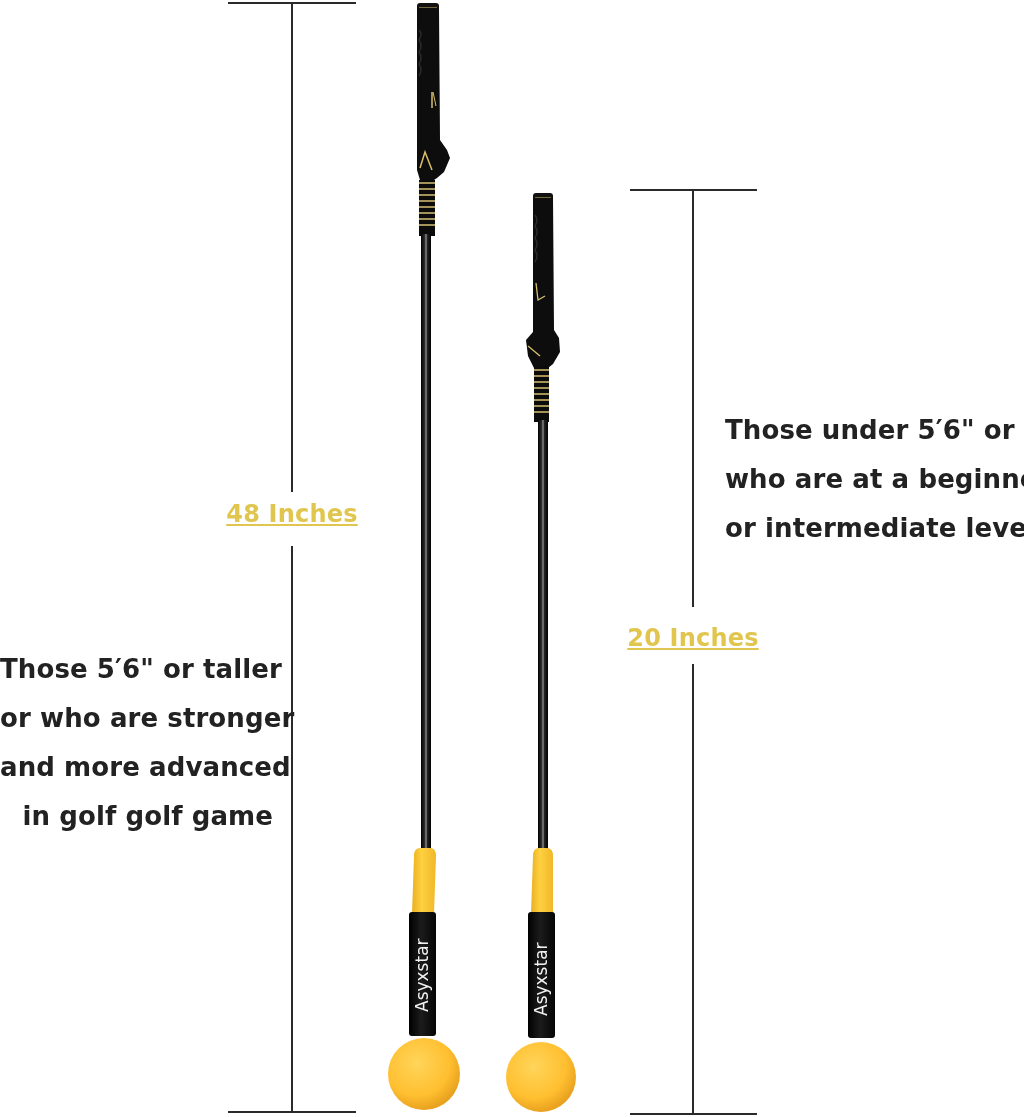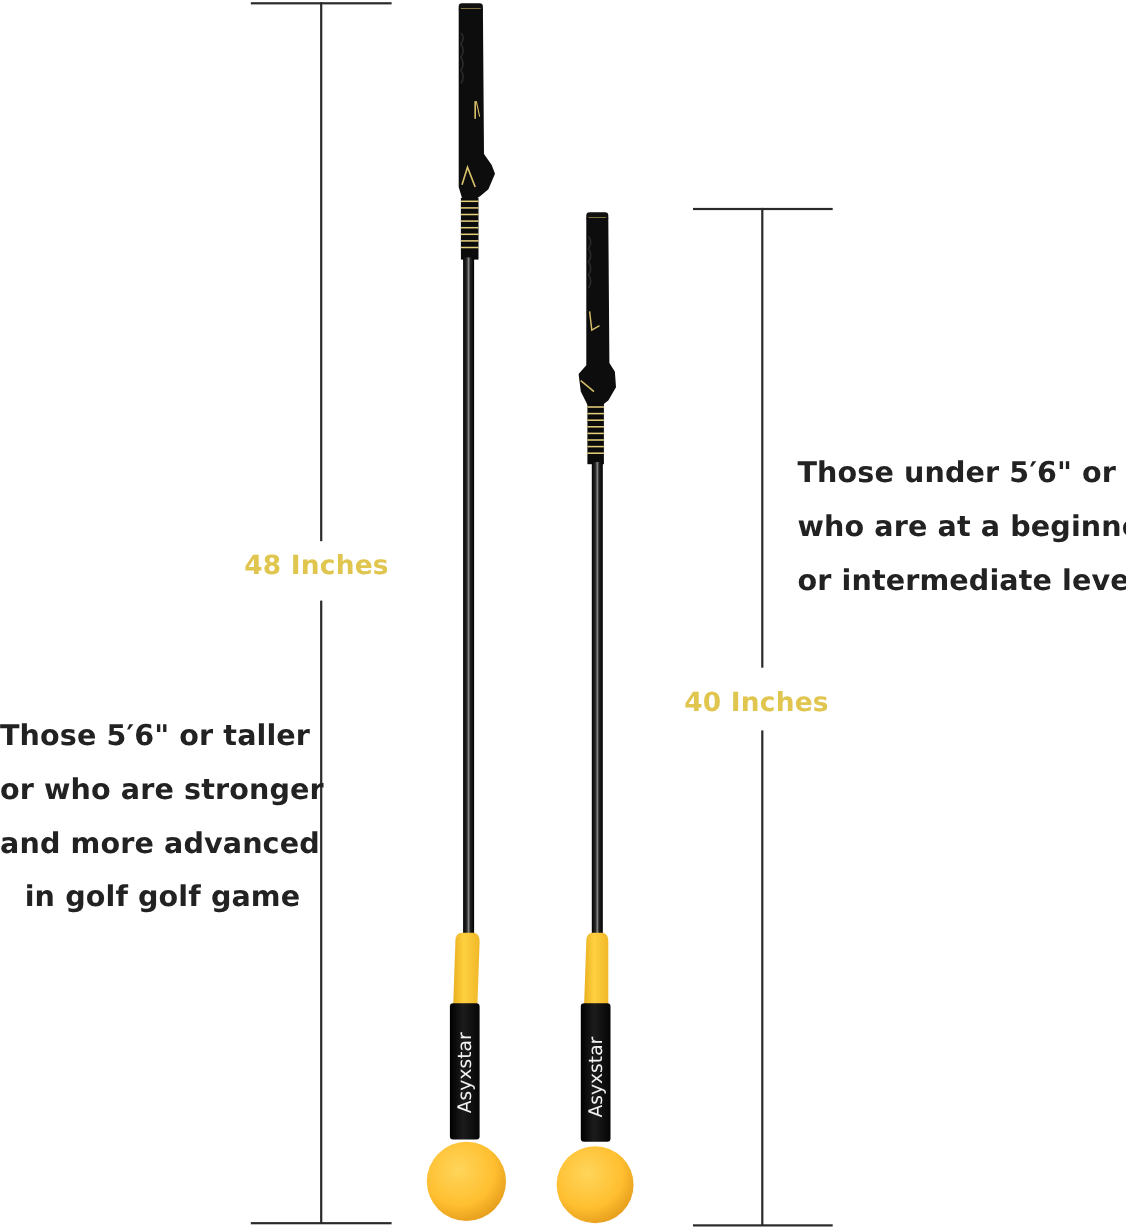--- a/index.html
+++ b/index.html
@@ -1,40 +1,40 @@
 <!DOCTYPE html>
 <html><head>
 <meta charset="utf-8">
 <style>
   html, body { margin: 0; padding: 0; background: #ffffff; }
   body { width: 1024px; height: 1117px; position: relative; overflow: hidden; font-family: "DejaVu Sans", "Liberation Sans", sans-serif; }
   .hline { position: absolute; height: 2px; background: #2a2a2a; }
   .vline { position: absolute; width: 2px; background: #2a2a2a; }
-  .dim-label { position: absolute; font-weight: bold; font-size: 24px; color: #e0c64e; white-space: nowrap; letter-spacing: 0.2px; }
+  .dim-label { position: absolute; font-weight: bold; font-size: 24px; color: #e0c64e; white-space: nowrap; text-align: center; letter-spacing: 0.2px; text-decoration: underline; }
   .desc { position: absolute; font-weight: bold; font-size: 26px; color: #222222; line-height: 49px; letter-spacing: 0.1px; }
   .desc div { white-space: nowrap; }
   .desc.left { text-align: right; }
   .desc.right { text-align: left; }
   svg { position: absolute; left: 0; top: 0; }
 </style>
 </head>
 <body>
 
 <div>
   <div class="hline" style="left:228px; top:2px; width:128px;"></div>
   <div class="vline" style="left:291px; top:2px; height:490px;"></div>
   <div class="dim-label" style="left:222px; top:500px; width:140px;">48 Inches</div>
   <div class="vline" style="left:291px; top:546px; height:566px;"></div>
   <div class="hline" style="left:228px; top:1111px; width:128px;"></div>
 </div>
 
 <div>
   <div class="hline" style="left:630px; top:189px; width:127px;"></div>
   <div class="vline" style="left:692px; top:189px; height:418px;"></div>
-  <div class="dim-label" style="left:622px; top:624px; width:142px;">40 Inches</div>
+  <div class="dim-label" style="left:622px; top:624px; width:142px;">20 Inches</div>
   <div class="vline" style="left:692px; top:664px; height:450px;"></div>
   <div class="hline" style="left:630px; top:1113px; width:127px;"></div>
 </div>
 
 <div class="desc left" style="left:0px; top:645px; width:273px;">
   <div>Those 5′6" or taller</div>
   <div>or who are stronger</div>
   <div>and more advanced</div>
   <div>in golf golf game</div>
 </div>

